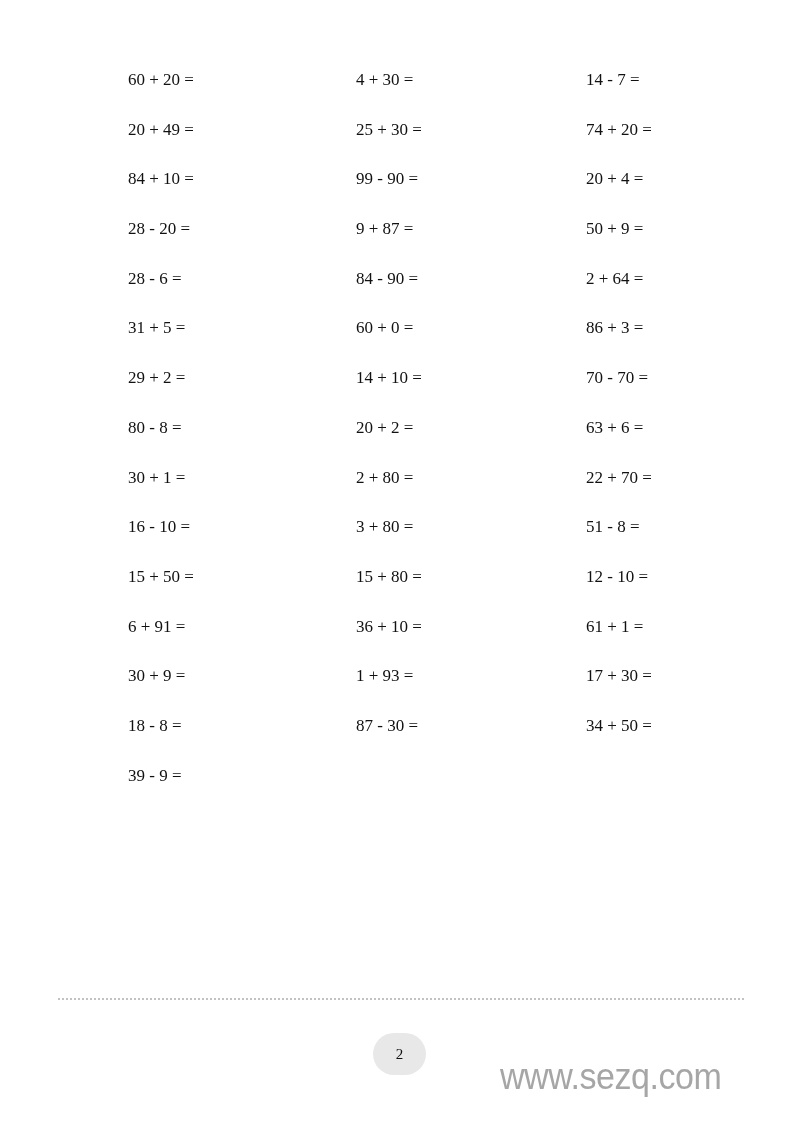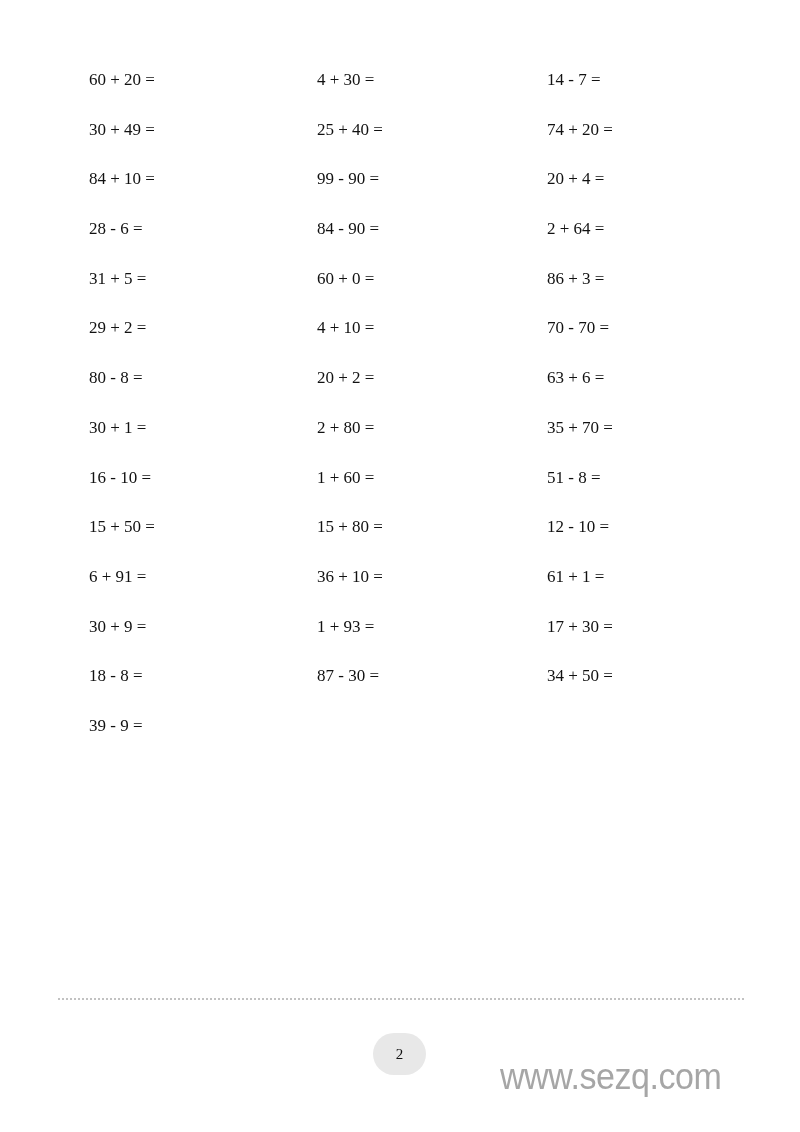--- a/index.html
+++ b/index.html
@@ -1,19 +1,19 @@
 <!DOCTYPE html>
 <html><head>
   <meta charset="utf-8">
   <style>
     html, body { margin: 0; padding: 0; background: #ffffff; }
     body { width: 800px; height: 1132px; position: relative; overflow: hidden; }
     .page { position: absolute; left: 0; top: 0; width: 800px; height: 1132px; background: #fff; }
     .problems { position: absolute; left: 89px; top: 68px; width: 700px; }
-    .row { position: relative; height: 49.7px; }
+    .row { position: relative; height: 49.7px; margin-left: 39px; }
     .cell {
       position: absolute; top: 0;
       font-family: "Liberation Serif", "DejaVu Serif", serif;
       font-size: 17px; color: #111; letter-spacing: 0px;
       line-height: 24px; white-space: pre;
     }
     .c0 { left: 0px; }
     .c1 { left: 228px; }
     .c2 { left: 458px; }
     .divider {
@@ -37,57 +37,62 @@
 <body>
 
 <div class="page">
   <div class="problems">
     <div class="row">
       <span class="cell c0">60 + 20 =</span>
       <span class="cell c1">4 + 30 =</span>
       <span class="cell c2">14 - 7 =</span>
     </div>
     <div class="row">
-      <span class="cell c0">30 + 49 =</span>
-      <span class="cell c1">25 + 40 =</span>
+      <span class="cell c0">20 + 49 =</span>
+      <span class="cell c1">25 + 30 =</span>
       <span class="cell c2">74 + 20 =</span>
     </div>
     <div class="row">
       <span class="cell c0">84 + 10 =</span>
       <span class="cell c1">99 - 90 =</span>
       <span class="cell c2">20 + 4 =</span>
+    </div>
+    <div class="row">
+      <span class="cell c0">28 - 20 =</span>
+      <span class="cell c1">9 + 87 =</span>
+      <span class="cell c2">50 + 9 =</span>
     </div>
     <div class="row">
       <span class="cell c0">28 - 6 =</span>
       <span class="cell c1">84 - 90 =</span>
       <span class="cell c2">2 + 64 =</span>
     </div>
     <div class="row">
       <span class="cell c0">31 + 5 =</span>
       <span class="cell c1">60 + 0 =</span>
       <span class="cell c2">86 + 3 =</span>
     </div>
     <div class="row">
       <span class="cell c0">29 + 2 =</span>
-      <span class="cell c1">4 + 10 =</span>
+      <span class="cell c1">14 + 10 =</span>
       <span class="cell c2">70 - 70 =</span>
     </div>
     <div class="row">
       <span class="cell c0">80 - 8 =</span>
       <span class="cell c1">20 + 2 =</span>
       <span class="cell c2">63 + 6 =</span>
     </div>
     <div class="row">
       <span class="cell c0">30 + 1 =</span>
       <span class="cell c1">2 + 80 =</span>
-      <span class="cell c2">35 + 70 =</span>
+      <span class="cell c2">22 + 70 =</span>
     </div>
     <div class="row">
       <span class="cell c0">16 - 10 =</span>
-      <span class="cell c1">1 + 60 =</span>
+      <span class="cell c1">3 + 80 =</span>
       <span class="cell c2">51 - 8 =</span>
     </div>
     <div class="row">
       <span class="cell c0">15 + 50 =</span>
       <span class="cell c1">15 + 80 =</span>
       <span class="cell c2">12 - 10 =</span>
     </div>
     <div class="row">
       <span class="cell c0">6 + 91 =</span>
       <span class="cell c1">36 + 10 =</span>

